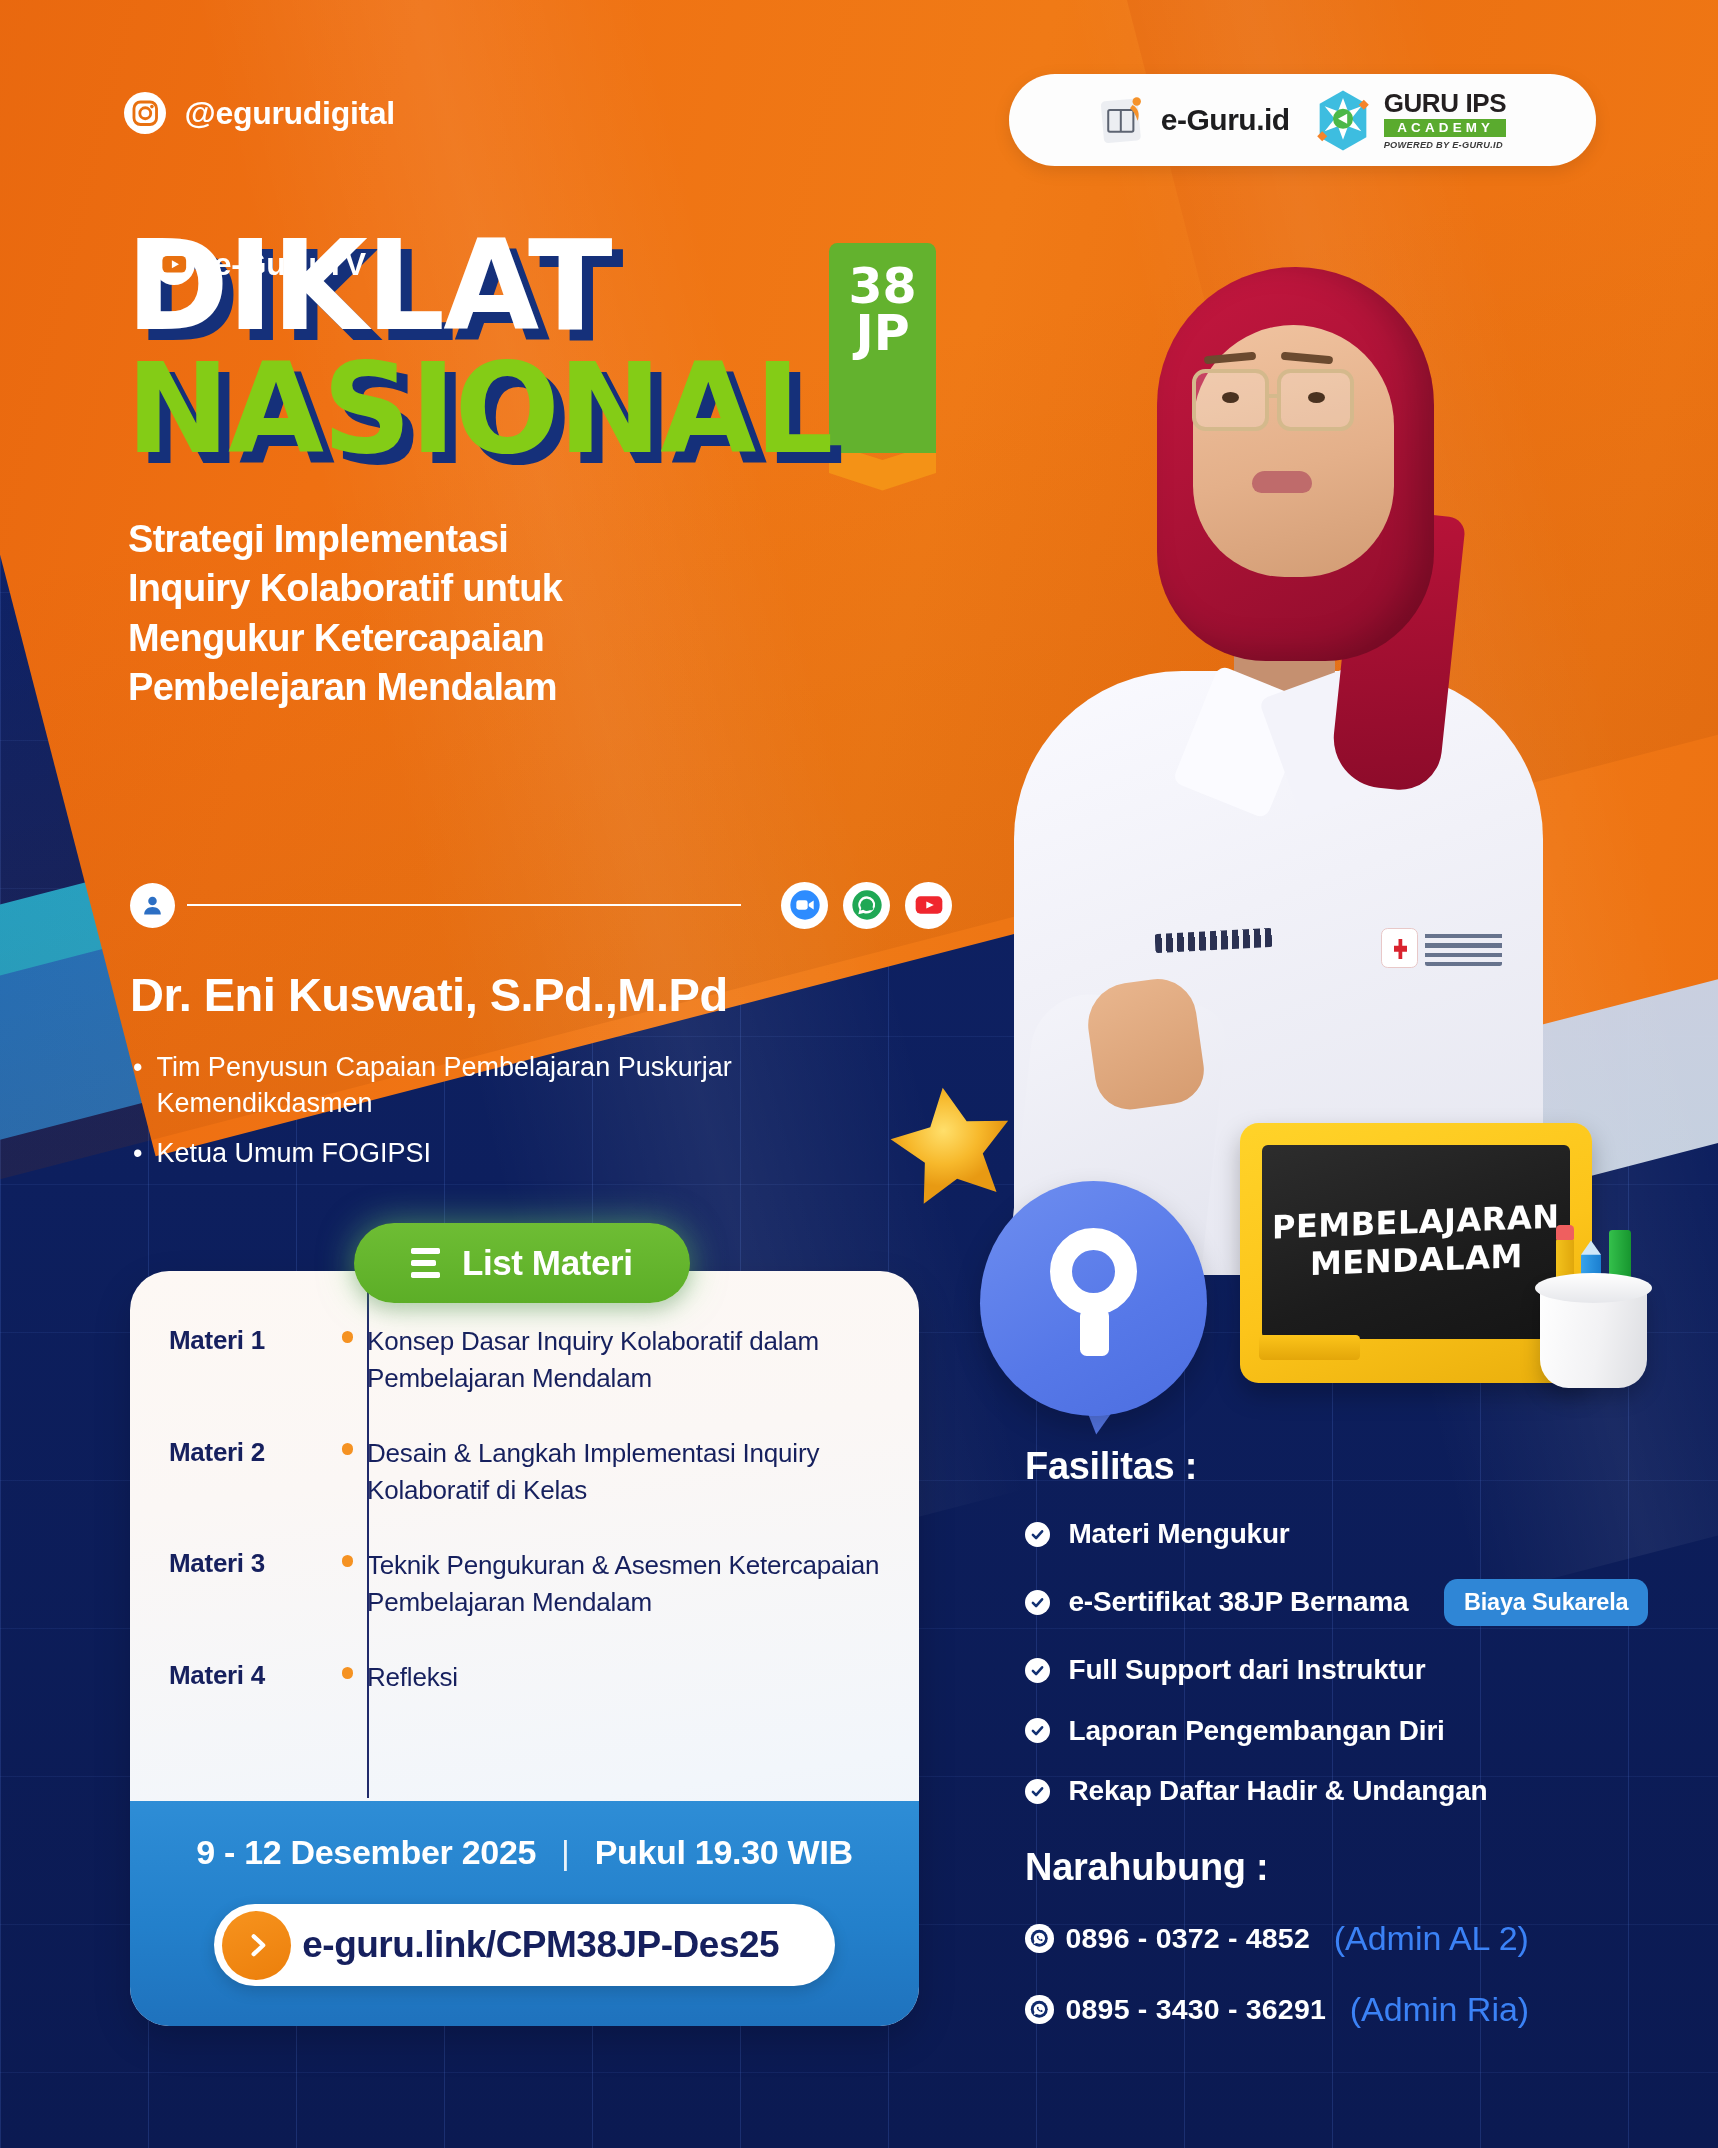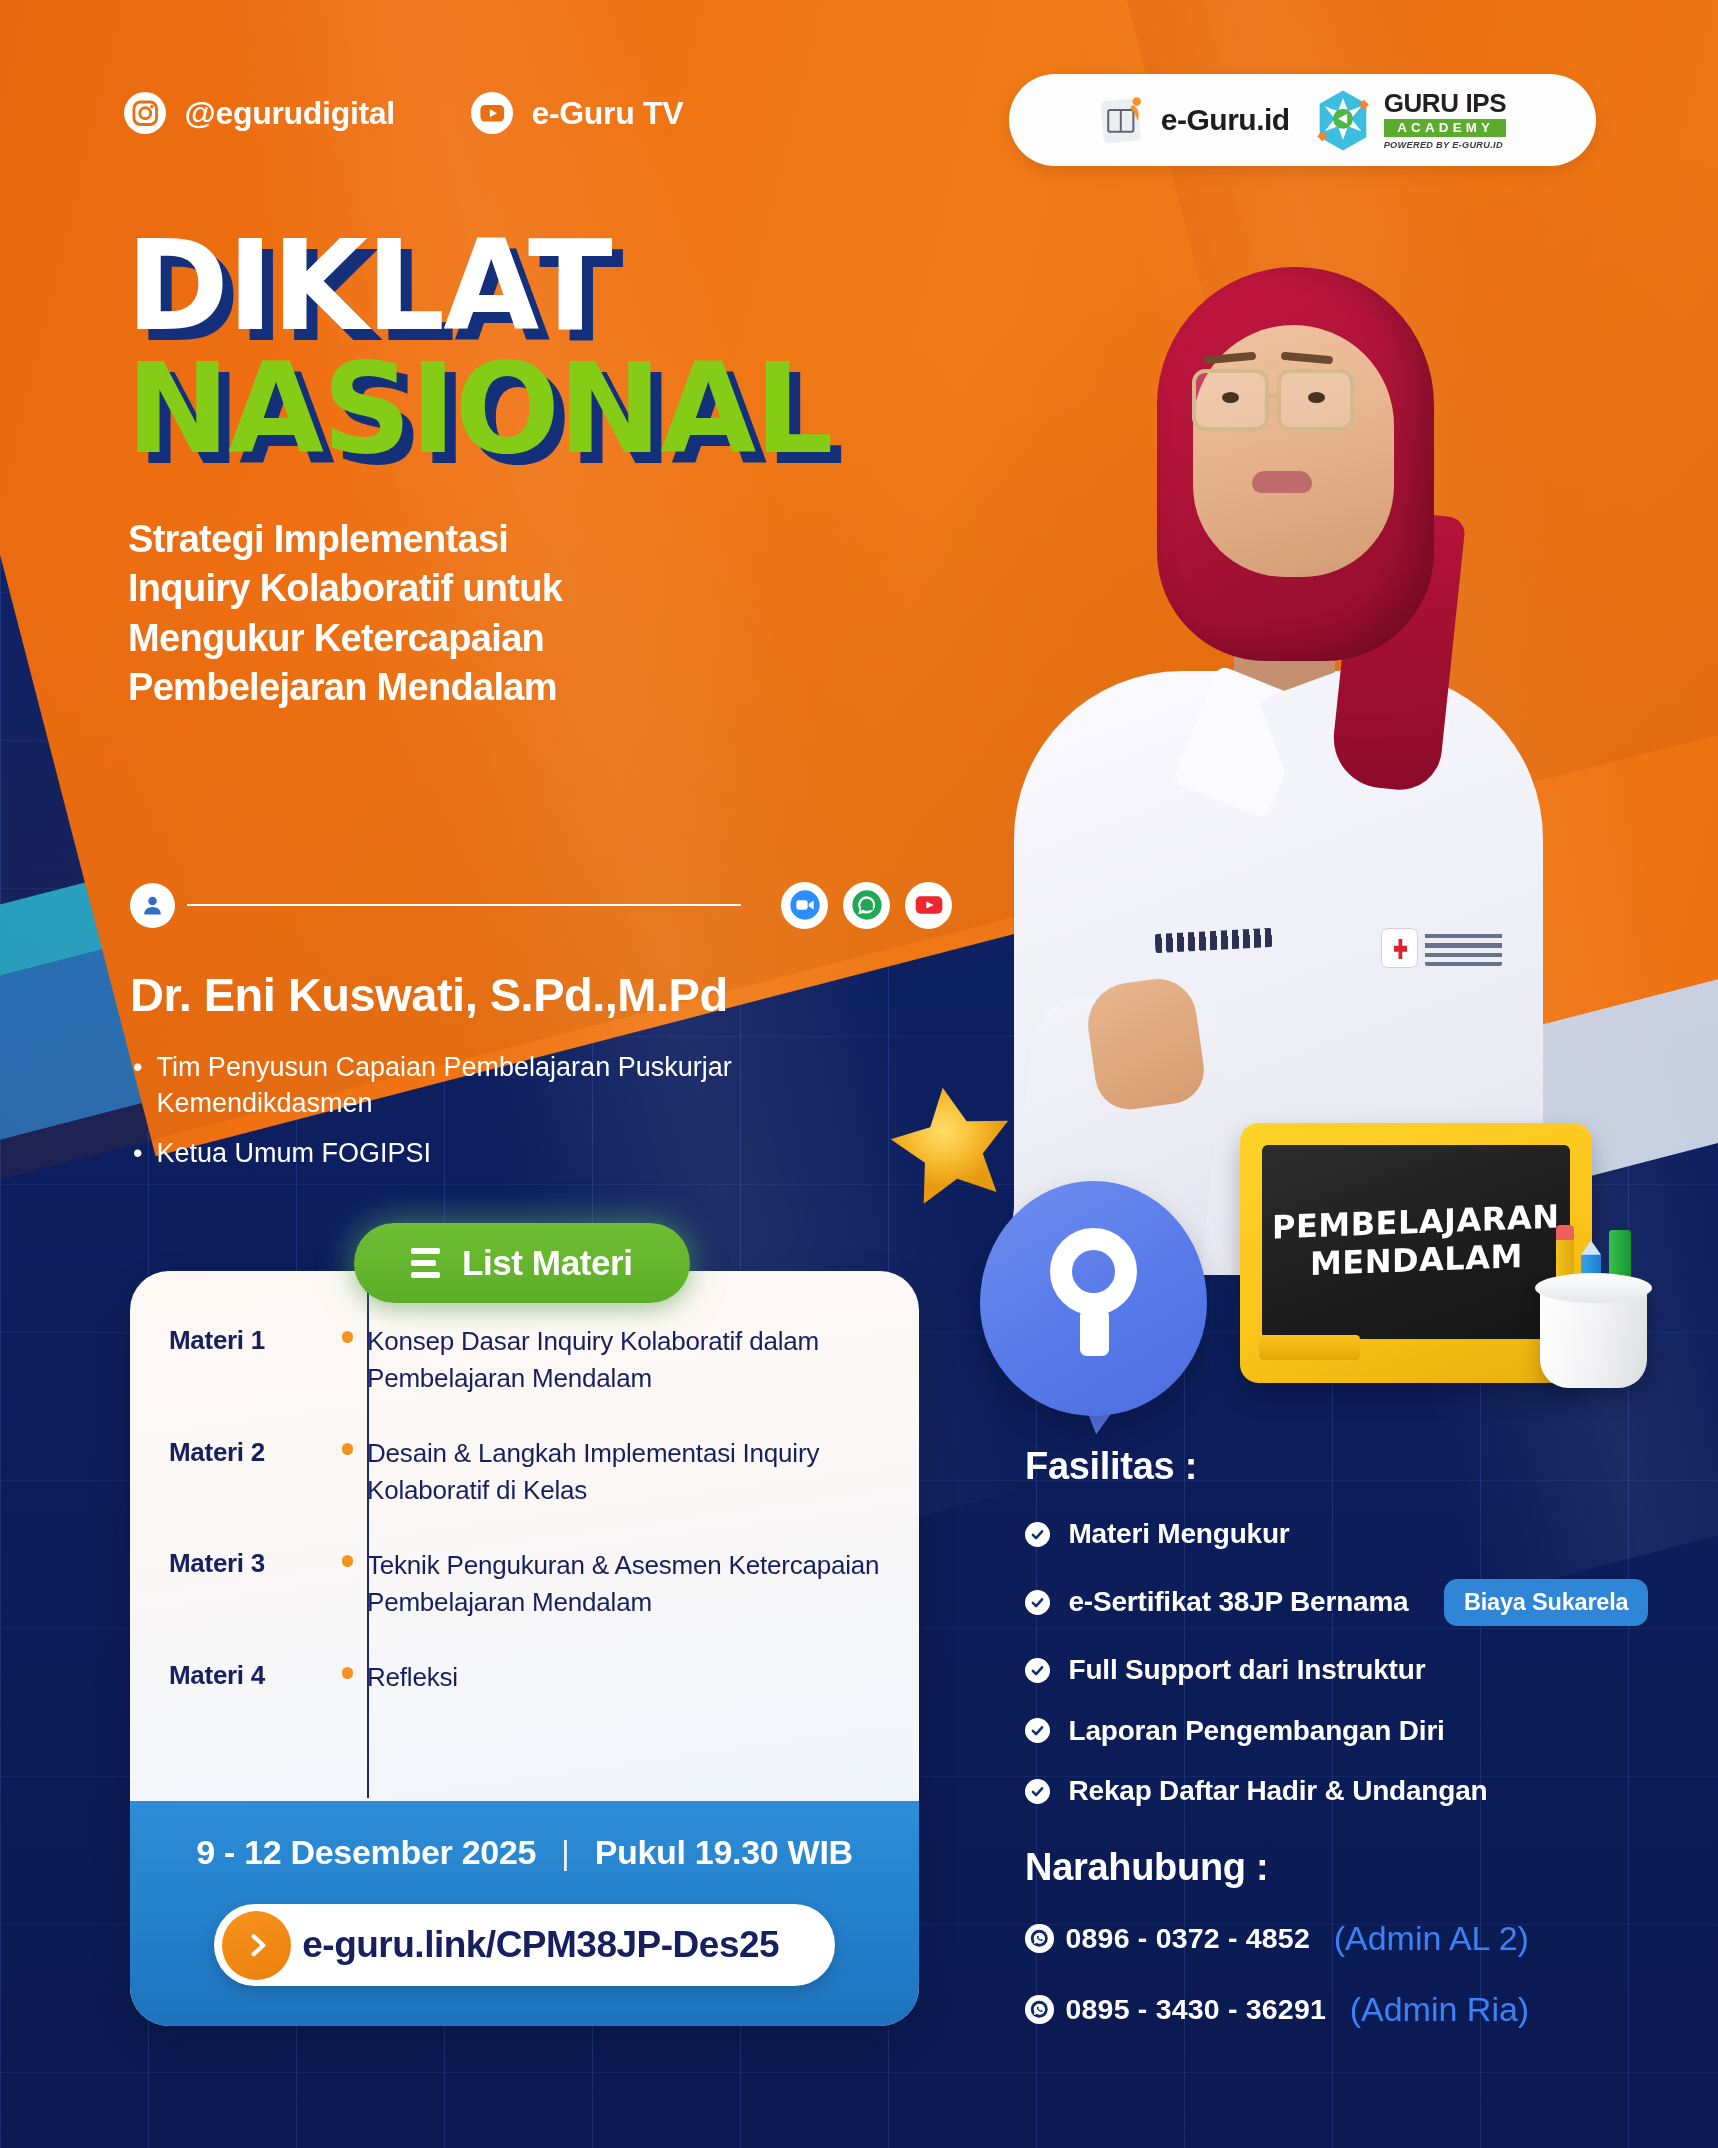--- a/index.html
+++ b/index.html
@@ -61,21 +61,21 @@
     background:linear-gradient(180deg,#d7cfe2 0%, #ded7e8 60%, #cfd9e6 100%);
     transform:rotate(-14.5deg); transform-origin:left top; opacity:.95;
   }
   .bg-lilac-mask {
     position:absolute; left:1040px; top:-336px; width:839px; height:1443px;
     background:linear-gradient(118deg,#e86c10 0%, #ef7614 55%, #e9690e 100%);
     transform:rotate(-14.5deg); transform-origin:left top;
   }
 
   
-  .social-row { position:absolute; left:124px; top:92px; display:flex; align-items:center; gap:76px; z-index:30; }
+  .social-row { position:absolute; left:124px; top:92px; display:flex; align-items:center; gap:109px; z-index:30;flex-direction:column; }
   .social-item { display:flex; align-items:center; gap:18.5px; }
   .ic-circle { width:42px; height:42px; border-radius:50%; background:#fff; display:flex; align-items:center; justify-content:center; flex:none; }
   .social-label { color:#fff; font-size:32px; font-weight:700; letter-spacing:-0.3px; }
 
   .logo-badge {
     position:absolute; right:122px; top:74px; width:587px; height:92px;
     background:#fdfdfd; border-radius:46px; display:flex; align-items:center;
     justify-content:center; gap:22px; z-index:30; box-shadow:0 5px 17px rgba(0,0,0,.10);
   }
   .eguru-logo { display:flex; align-items:center; gap:10px; }
@@ -403,20 +403,27 @@
         <span class="gi-pow">POWERED BY E-GURU.ID</span>
       </div>
     </div>
   </div>
 
   <div class="title-block">
     <span class="t-diklat">DIKLAT</span>
     <span class="t-nasional">NASIONAL</span>
   </div>
 
+  <div class="ribbon">
+    <div class="ribbon-tail"></div>
+    <div class="ribbon-body">
+      <span class="ribbon-num">38</span>
+      <span class="ribbon-jp">JP</span>
+    </div>
+  </div>
 
   <div class="subtitle">
     <div>Strategi Implementasi</div>
     <div>Inquiry Kolaboratif untuk</div>
     <div>Mengukur Ketercapaian</div>
     <div>Pembelejaran Mendalam</div>
   </div>
 
   <div class="divider-row">
     <span class="person-badge">

